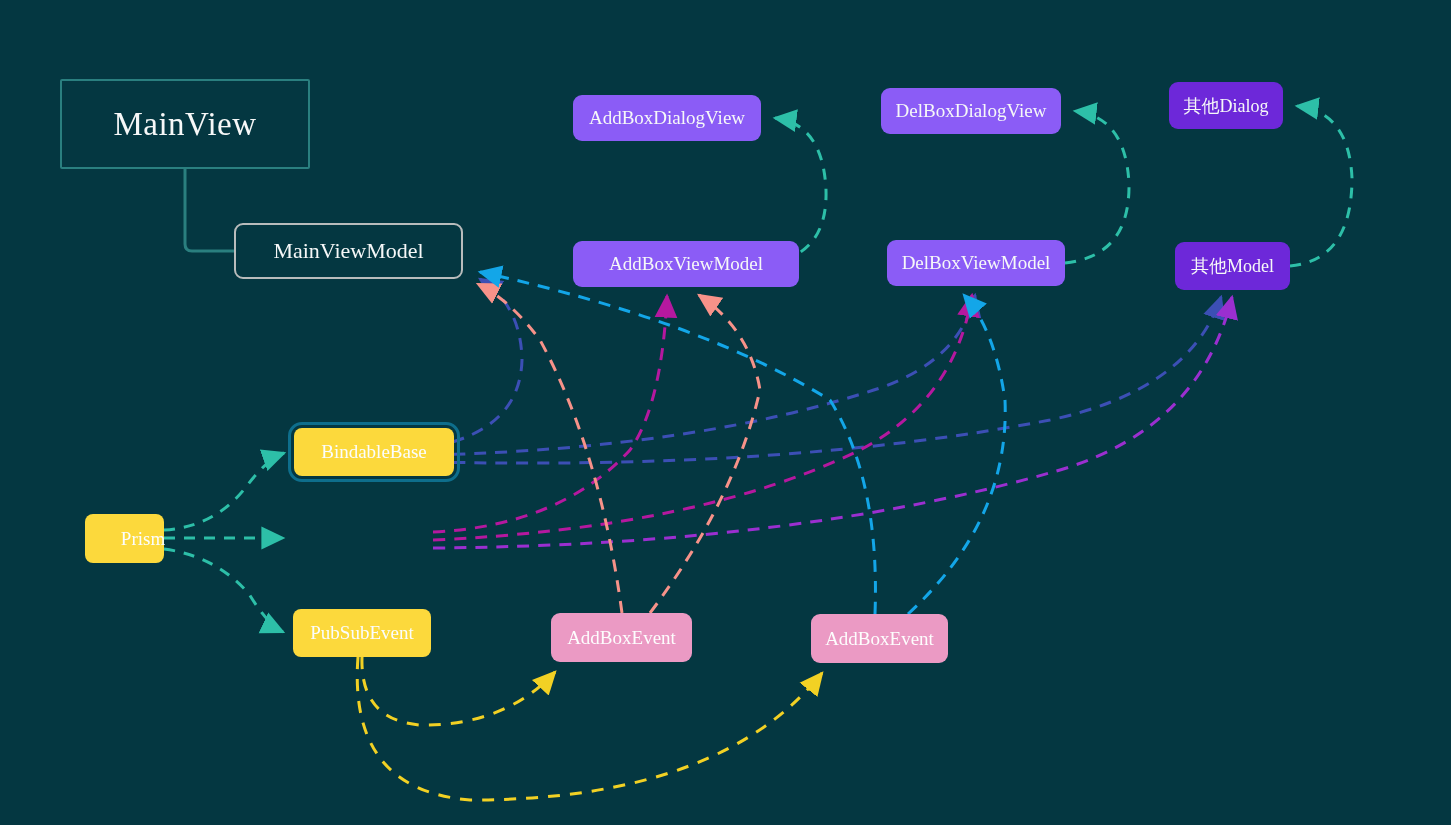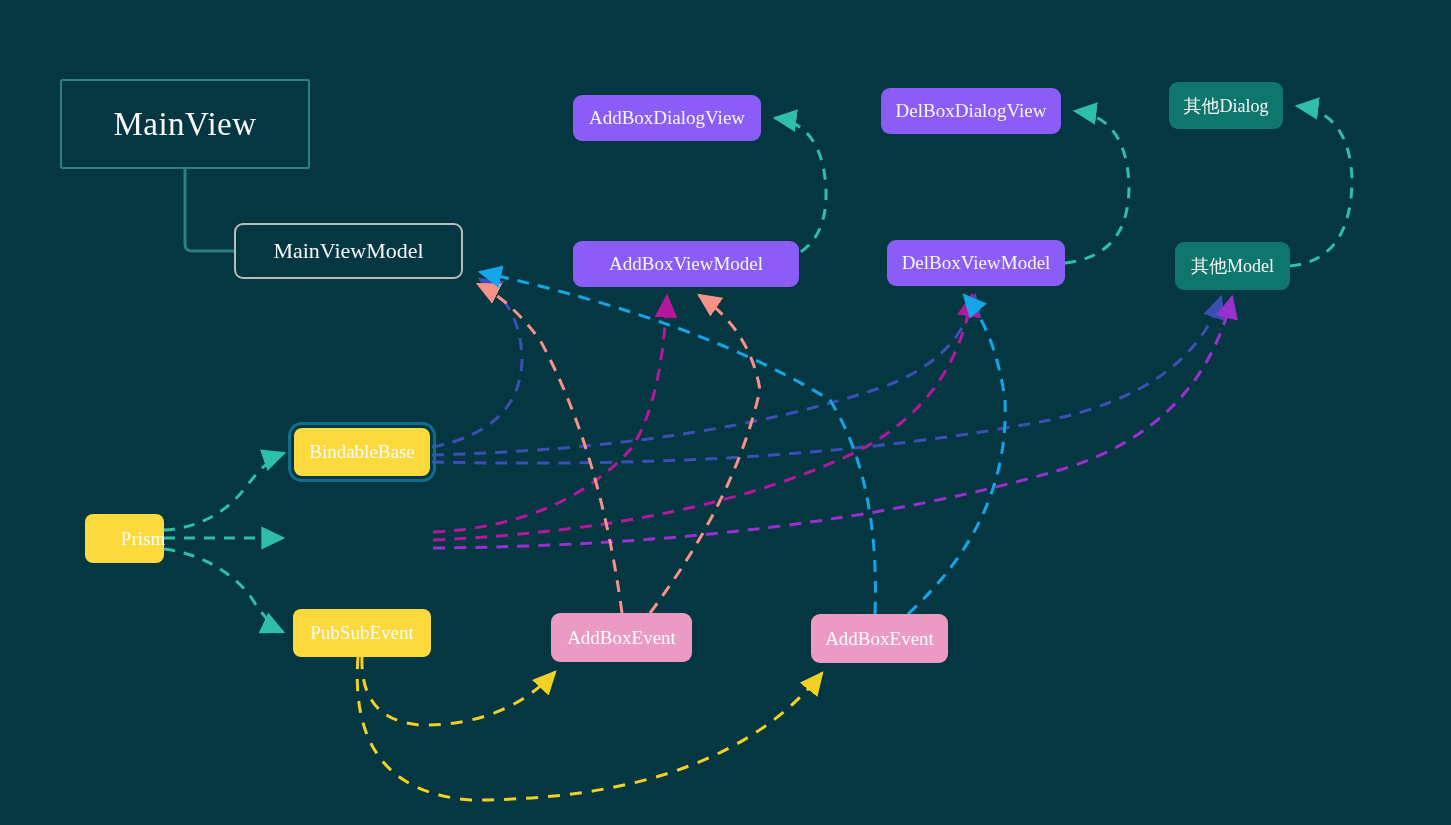--- a/index.html
+++ b/index.html
@@ -45,21 +45,21 @@
     border-radius: 9px;
     background: transparent;
     font-size: 22px;
   }
   .node-teal {
     background: #8b5cf6;
     border-radius: 9px;
     font-size: 19px;
   }
   .node-teal-sm {
-    background: #0f766e;
+    background: #6d28d9;
     border-radius: 9px;
     font-size: 18px;
   }
   .node-yellow {
     background: #fcd93c;
     border-radius: 8px;
     color: #fbfdfd;
     font-size: 19px;
   }
   .node-yellow.highlight {
@@ -172,21 +172,21 @@
   </div>
 
   <div class="node node-teal-sm" style="left:1175px; top:242px; width:115px; height:48px;">
     <span>其他Model</span>
   </div>
 
   <div class="node node-yellow" style="left:85px; top:514px; width:79px; height:49px;padding-left:37px;">
     <span>Prism</span>
   </div>
 
-  <div class="node node-yellow highlight" style="left:294px; top:428px; width:136px; height:48px;">
+  <div class="node node-yellow highlight" style="left:294px; top:428px; width:160px; height:48px;">
     <span>BindableBase</span>
   </div>
 
 
   <div class="node node-yellow" style="left:293px; top:609px; width:138px; height:48px;">
     <span>PubSubEvent</span>
   </div>
 
   <div class="node node-pink" style="left:551px; top:613px; width:141px; height:49px;">
     <span>AddBoxEvent</span>

